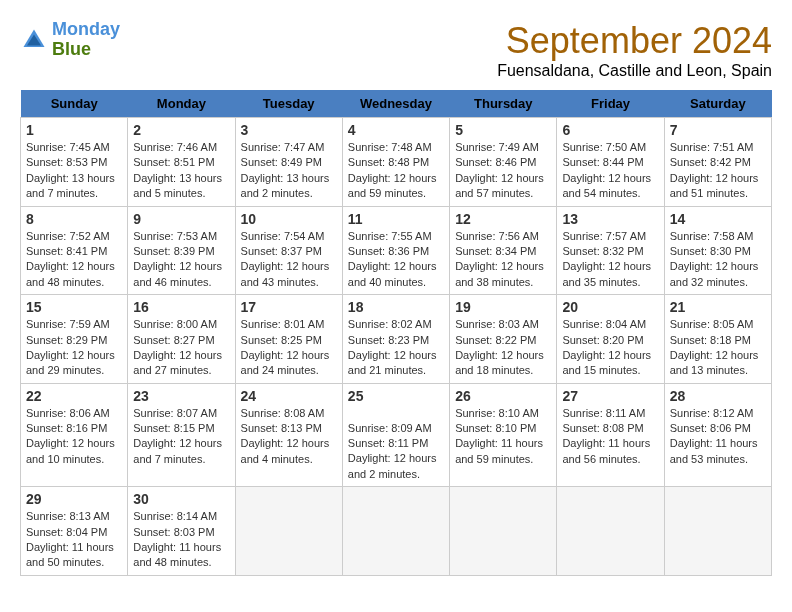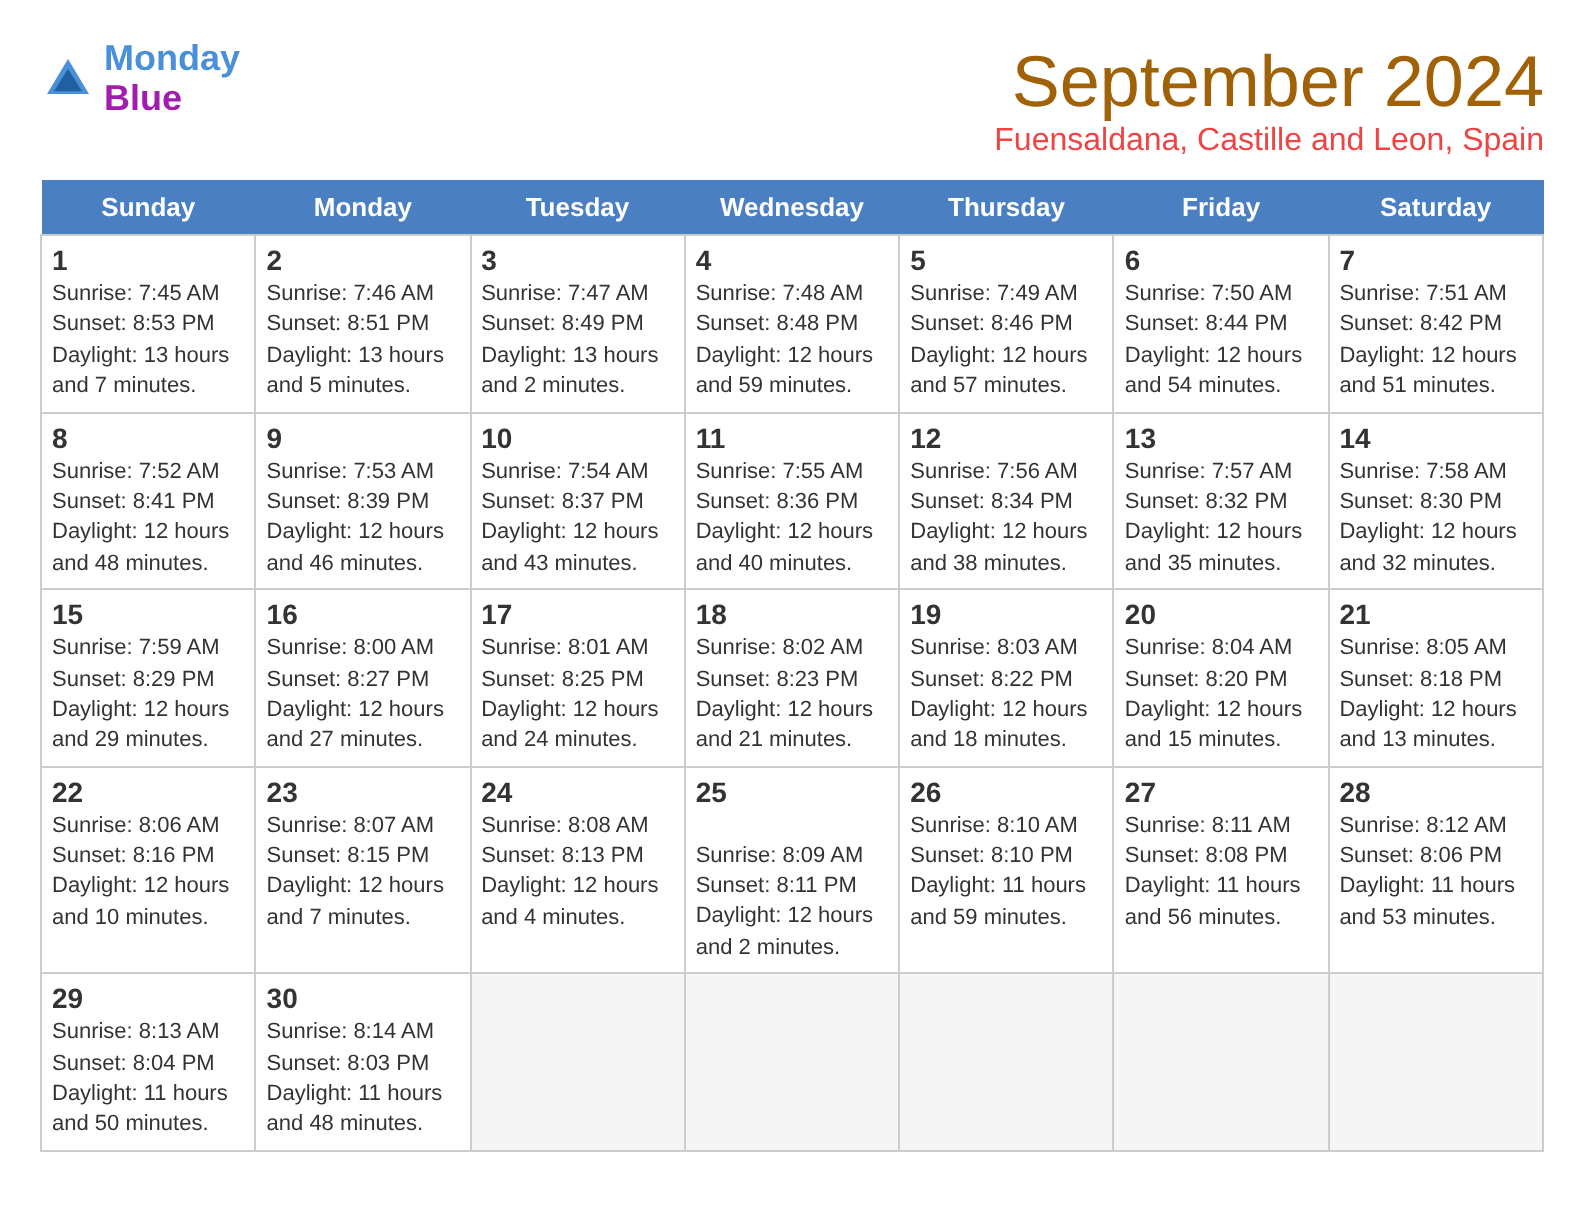--- a/index.html
+++ b/index.html
@@ -37,30 +37,30 @@
     .title-section {
       text-align: right;
     }
     .main-title {
       font-size: 36px;
       font-weight: normal;
       color: #a16207;
     }
     .subtitle {
       font-size: 16px;
-      color: #ef4444;
+      color: #000000;
     }
     table {
       width: 100%;
       border-collapse: collapse;
       font-size: 11px;
     }
     .day-header {
       background-color: #4a7fc1;
-      color: #ffffff;
+      color: #000000;
       text-align: center;
       padding: 6px 4px;
       font-size: 13px;
       font-weight: bold;
     }
     td {
       border: 1px solid #ccc;
       vertical-align: top;
       padding: 4px 5px;
       width: calc(100% / 7);
@@ -92,21 +92,21 @@
 <body>
 
 <div class="header-section">
   <div class="logo">
     <svg class="logo-icon" viewBox="0 0 40 40">
       <polygon points="20,5 35,30 5,30" fill="#4a90d9"></polygon>
       <polygon points="20,12 30,28 10,28" fill="#2060a0"></polygon>
     </svg>
     <div class="logo-text">
       <div><span>Monday</span></div>
-      <div><span style="color:#a21caf">Blue</span></div>
+      <div><span style="color:#4d7c0f">Blue</span></div>
     </div>
   </div>
   <div class="title-section">
     <div class="main-title">September 2024</div>
     <div class="subtitle">Fuensaldana, Castille and Leon, Spain</div>
   </div>
 </div>
 
 <table>
   <thead>

